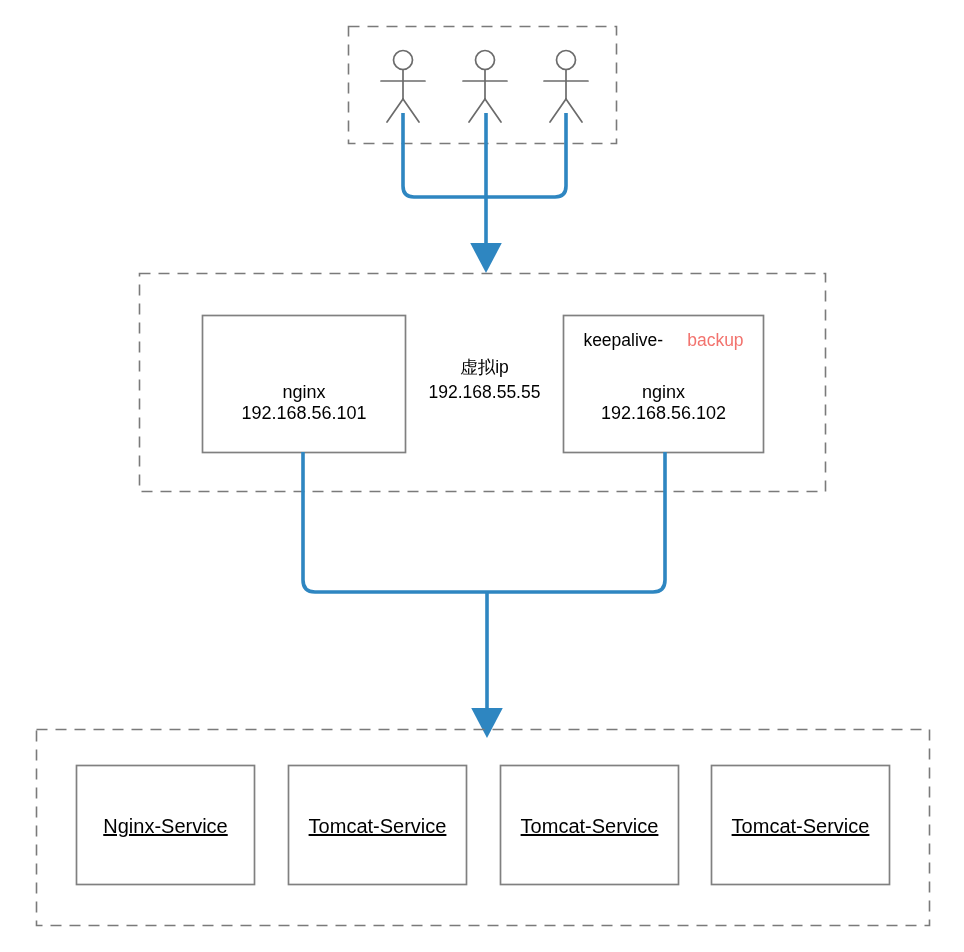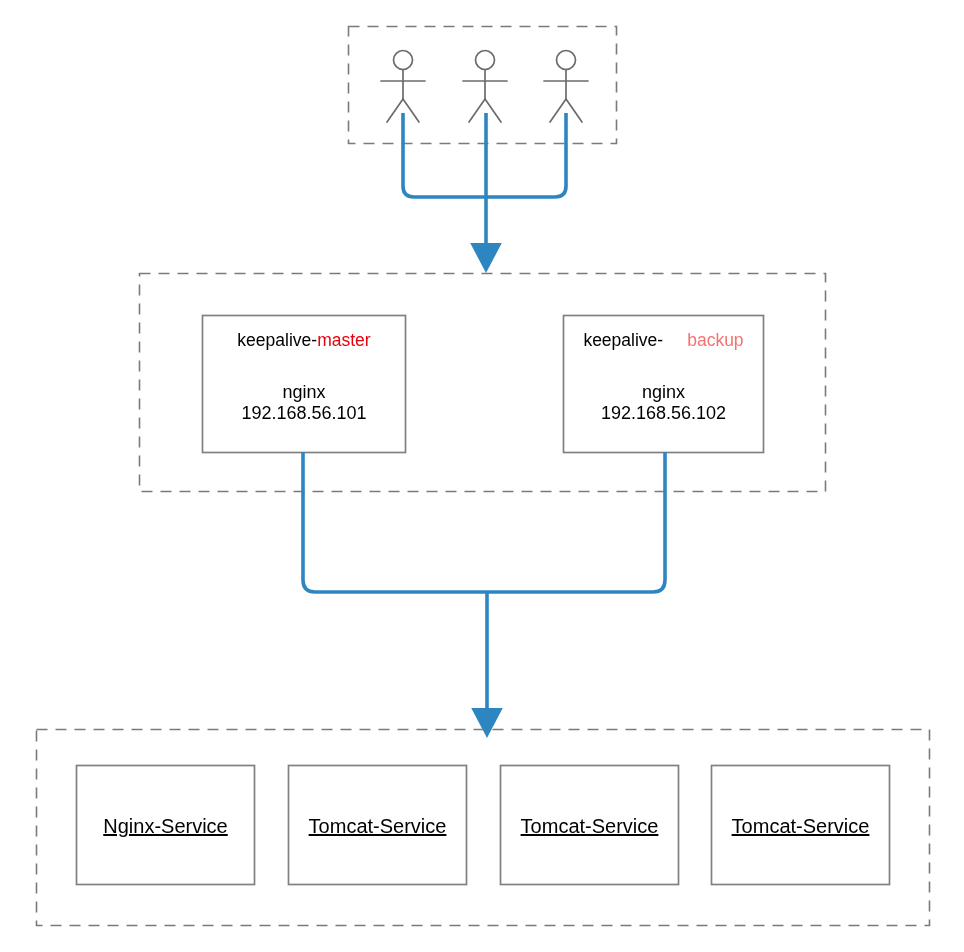--- a/index.html
+++ b/index.html
@@ -98,40 +98,39 @@
     <path d="M487,592 L487,723" fill="none" stroke="#2e86c1" stroke-width="3.6" marker-end="url(#arrowblue)"></path>
 
     <rect x="36.5" y="729.5" width="893" height="196" fill="none" stroke="#7a7a7a" stroke-width="1.6" stroke-dasharray="11 8"></rect>
 
     <rect x="76.5" y="765.5" width="178" height="119" fill="#ffffff" stroke="#808080" stroke-width="1.7"></rect>
     <rect x="288.5" y="765.5" width="178" height="119" fill="#ffffff" stroke="#808080" stroke-width="1.7"></rect>
     <rect x="500.5" y="765.5" width="178" height="119" fill="#ffffff" stroke="#808080" stroke-width="1.7"></rect>
     <rect x="711.5" y="765.5" width="178" height="119" fill="#ffffff" stroke="#808080" stroke-width="1.7"></rect>
   </svg>
 
-  <div class="centerwrap" style="left:202px; top:330px; width:204px;">
-    <div class="node-title">
-      <span>keepalive-</span><span class="accent-master">master</span>
-    </div>
-  </div>
   <div class="centerwrap" style="left:202px; top:382px; width:204px;">
     <div class="node-sub">nginx</div>
     <div class="node-sub">192.168.56.101</div>
   </div>
 
   <div class="centerwrap" style="left:563px; top:330px; width:201px;">
     <div class="node-title">
       <span>keepalive-</span><span class="accent-backup">backup</span>
     </div>
   </div>
   <div class="centerwrap" style="left:563px; top:382px; width:201px;">
     <div class="node-sub">nginx</div>
     <div class="node-sub">192.168.56.102</div>
   </div>
 
+  <div class="centerwrap" style="left:406px; top:355px; width:157px;">
+    <div class="vip-lbl">虚拟ip</div>
+    <div class="vip-lbl">192.168.55.55</div>
+  </div>
 
   <div class="centerwrap" style="left:76px; top:815px; width:179px;">
     <div class="svc-lbl">Nginx-Service</div>
   </div>
   <div class="centerwrap" style="left:288px; top:815px; width:179px;">
     <div class="svc-lbl">Tomcat-Service</div>
   </div>
   <div class="centerwrap" style="left:500px; top:815px; width:179px;">
     <div class="svc-lbl">Tomcat-Service</div>
   </div>

